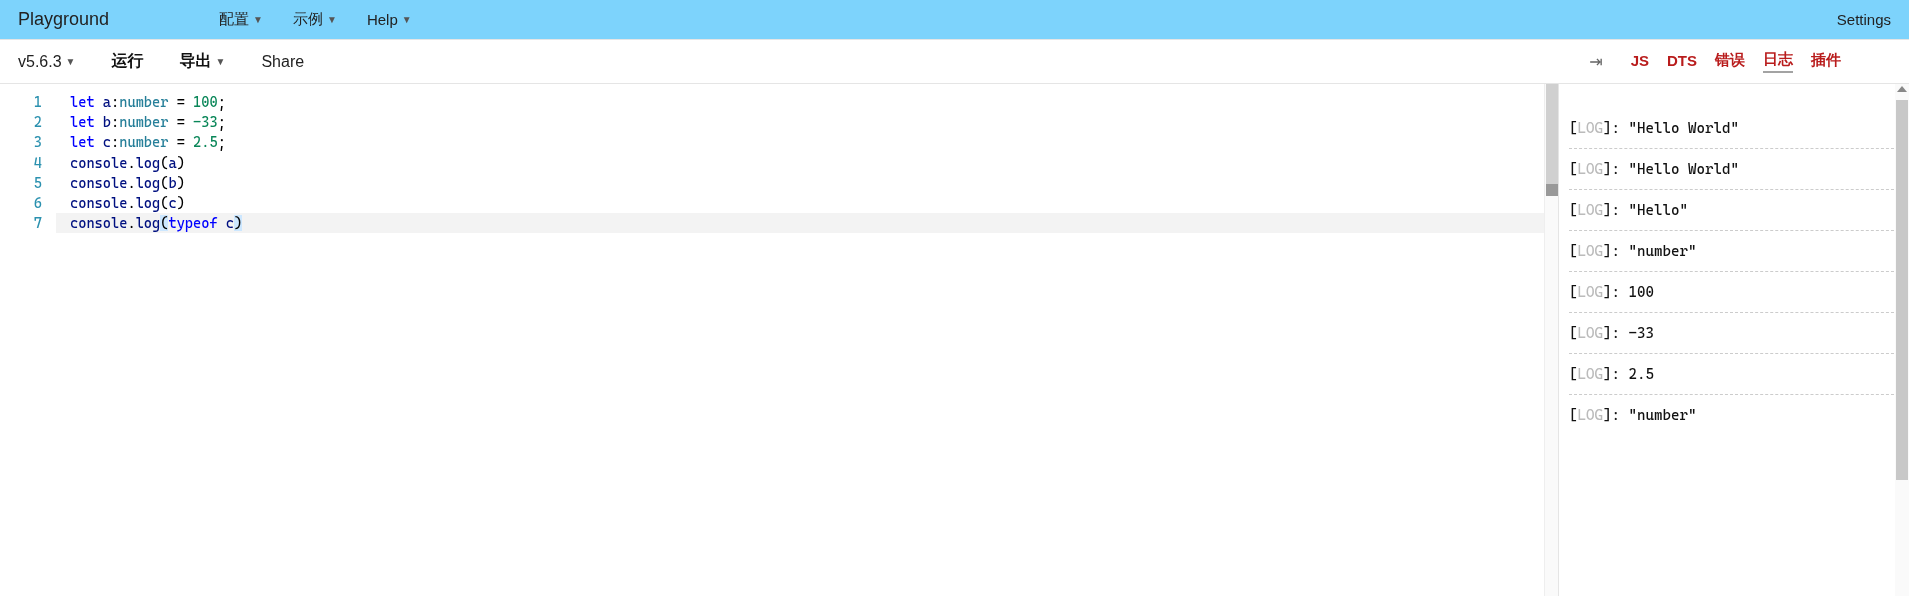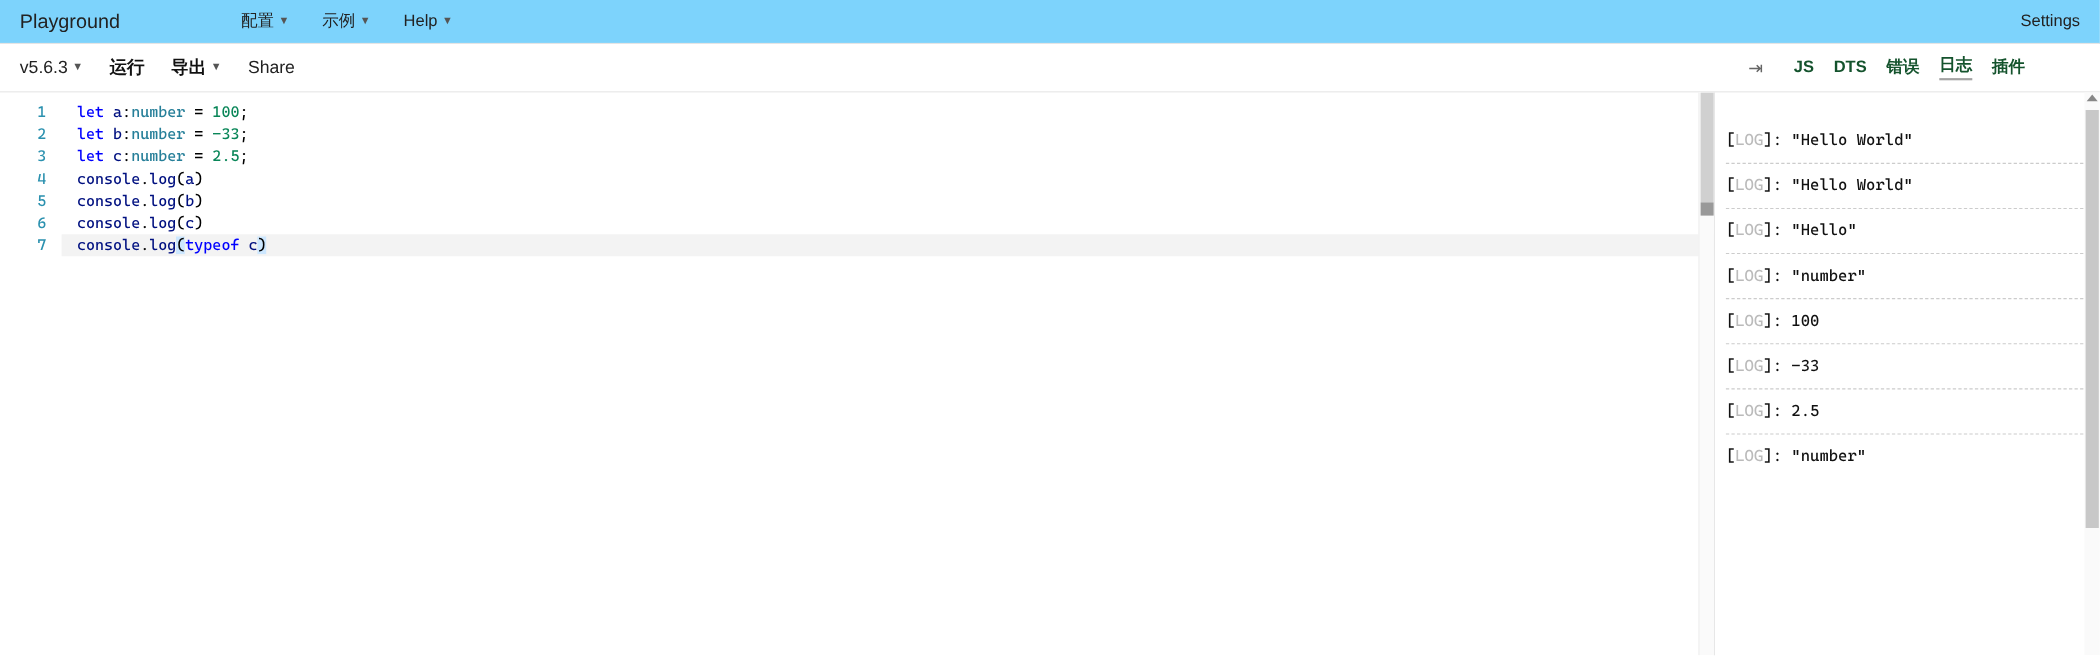--- a/index.html
+++ b/index.html
@@ -13,29 +13,29 @@
   .topbar .menu { display: flex; gap: 30px; align-items: center; }
   .topbar .menu-item { font-size: 15px; color: #222; cursor: pointer; display: flex; align-items: center; gap: 4px; }
   .caret { font-size: 10px; color: #555; }
   .topbar .spacer { flex: 1; }
   .topbar .settings { font-size: 15px; color: #222; cursor: pointer; }
 
   .subbar {
     display: flex; align-items: center; height: 44px;
     padding: 0 18px; border-bottom: 1px solid #e5e5e5;
   }
-  .subbar-left { display: flex; align-items: center; gap: 24px; }
+  .subbar-left { display: flex; align-items: center; gap: 36px; }
   .subbar .version { font-size: 16px; color: #222; cursor: pointer; display: flex; align-items: center; gap: 4px; }
   .subbar .action { font-size: 16px; font-weight: 600; color: #111; cursor: pointer; display: flex; align-items: center; gap: 4px; }
   .subbar .share { font-size: 16px; color: #222; cursor: pointer; }
   .subbar .spacer { flex: 1; }
   .subbar .arrow-icon { font-size: 16px; color: #666; cursor: pointer; margin-right: 28px; }
 
   .subbar .tabs { display: flex; gap: 18px; align-items: center; padding-right: 50px; }
-  .subbar .tab { font-size: 15px; font-weight: 700; color: #14532d; cursor: pointer; padding-bottom: 2px; }
+  .subbar .tab { font-size: 15px; font-weight: 700; color: #b91c1c; cursor: pointer; padding-bottom: 2px; }
   .subbar .tab.active { border-bottom: 2px solid #a3a3a3; }
 
   .main {
     display: flex; height: calc(100% - 84px);
   }
   .editor-pane {
     flex: 1; position: relative; border-right: 1px solid #e5e5e5;
     display: flex; overflow: hidden;
   }
   .gutter {

